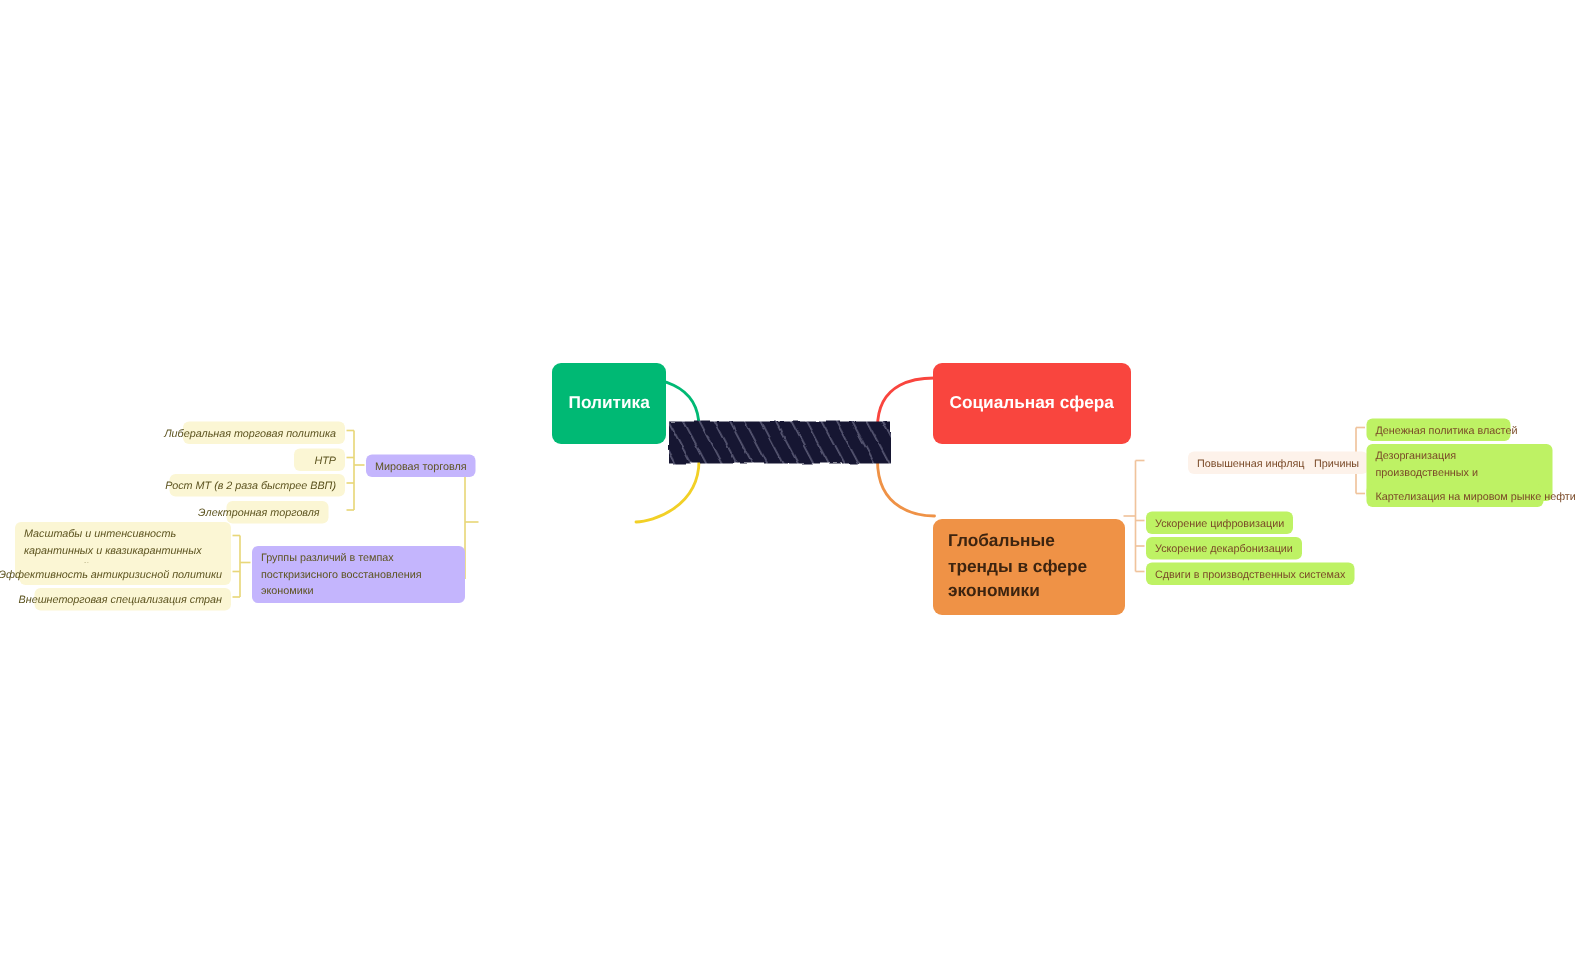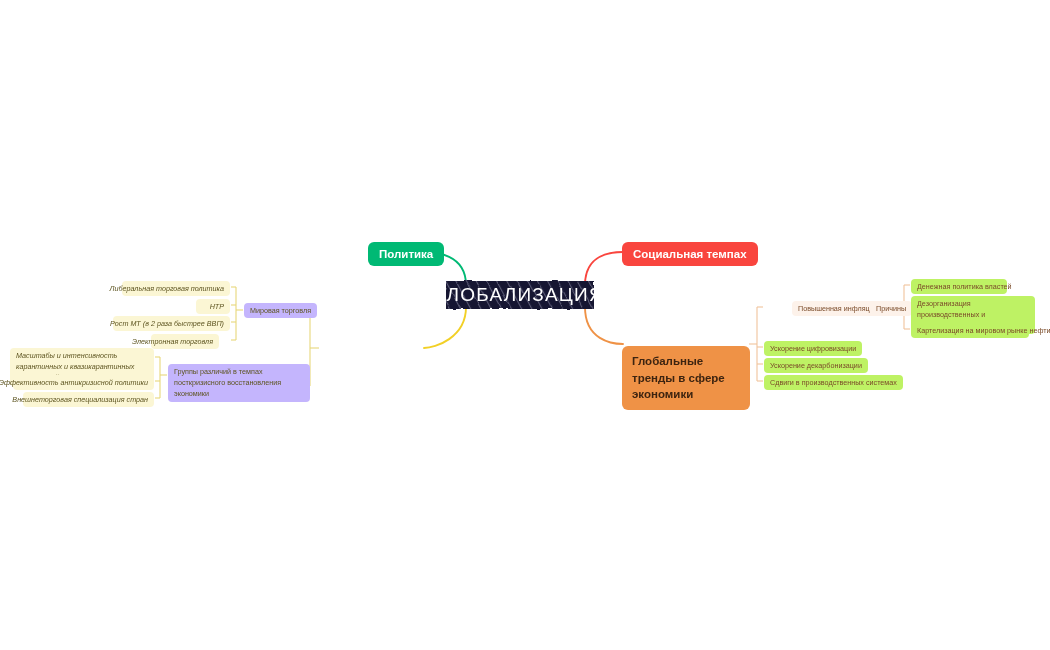--- a/index.html
+++ b/index.html
@@ -53,21 +53,21 @@
     z-index: 1;
   }
 
   
   .main-node {
     display: flex;
     align-items: center;
     border-radius: 6px;
     font-size: 11.5px;
     font-weight: bold;
-    padding: 5px 11px;
+    padding: 20px 11px;
     z-index: 5;
   }
   .main-node.wrap { white-space: normal; line-height: 1.45; }
 
   
   .sub {
     display: flex;
     align-items: center;
     border-radius: 4px;
     font-size: 7.2px;
@@ -153,29 +153,28 @@
     <path d="M904,285 L904,329" fill="none" stroke="#f0c39c" stroke-width="1.1"></path>
     <path d="M904,285 L910,285" fill="none" stroke="#f0c39c" stroke-width="1.1"></path>
     <path d="M904,307 L910,307" fill="none" stroke="#f0c39c" stroke-width="1.1"></path>
     <path d="M904,329 L910,329" fill="none" stroke="#f0c39c" stroke-width="1.1"></path>
   </svg>
 
   <div class="node root" style="left:444px; top:279px; width:152px; height:32px;">
     <svg class="root-bg" viewBox="0 0 152 32" preserveAspectRatio="none" xmlns="http://www.w3.org/2000/svg">
       <rect x="2" y="2" width="148" height="28" fill="url(#hatch)" filter="url(#rough)"></rect>
     </svg>
-    <span class="root-label">ГЛОБАЛИЗАЦИЯ</span>
   </div>
 
   <div class="node main-node" style="left:368px; top:242px; background:#00b974; color:#ffffff;">
     <span>Политика</span>
   </div>
 
   <div class="node main-node" style="left:622px; top:242px; background:#f9453e; color:#ffffff;">
-    <span>Социальная темпах</span>
+    <span>Социальная сфера</span>
   </div>
 
 
   <div class="node main-node wrap" style="left:622px; top:346px; width:128px; background:#ef9246; color:#3d2410; padding:7px 10px;">
     <span>Глобальные тренды в сфере экономики</span>
   </div>
 
   <div class="node sub yellow2 ta-left" style="left:244px; top:303px;">
     <span>Мировая торговля</span>
   </div>

